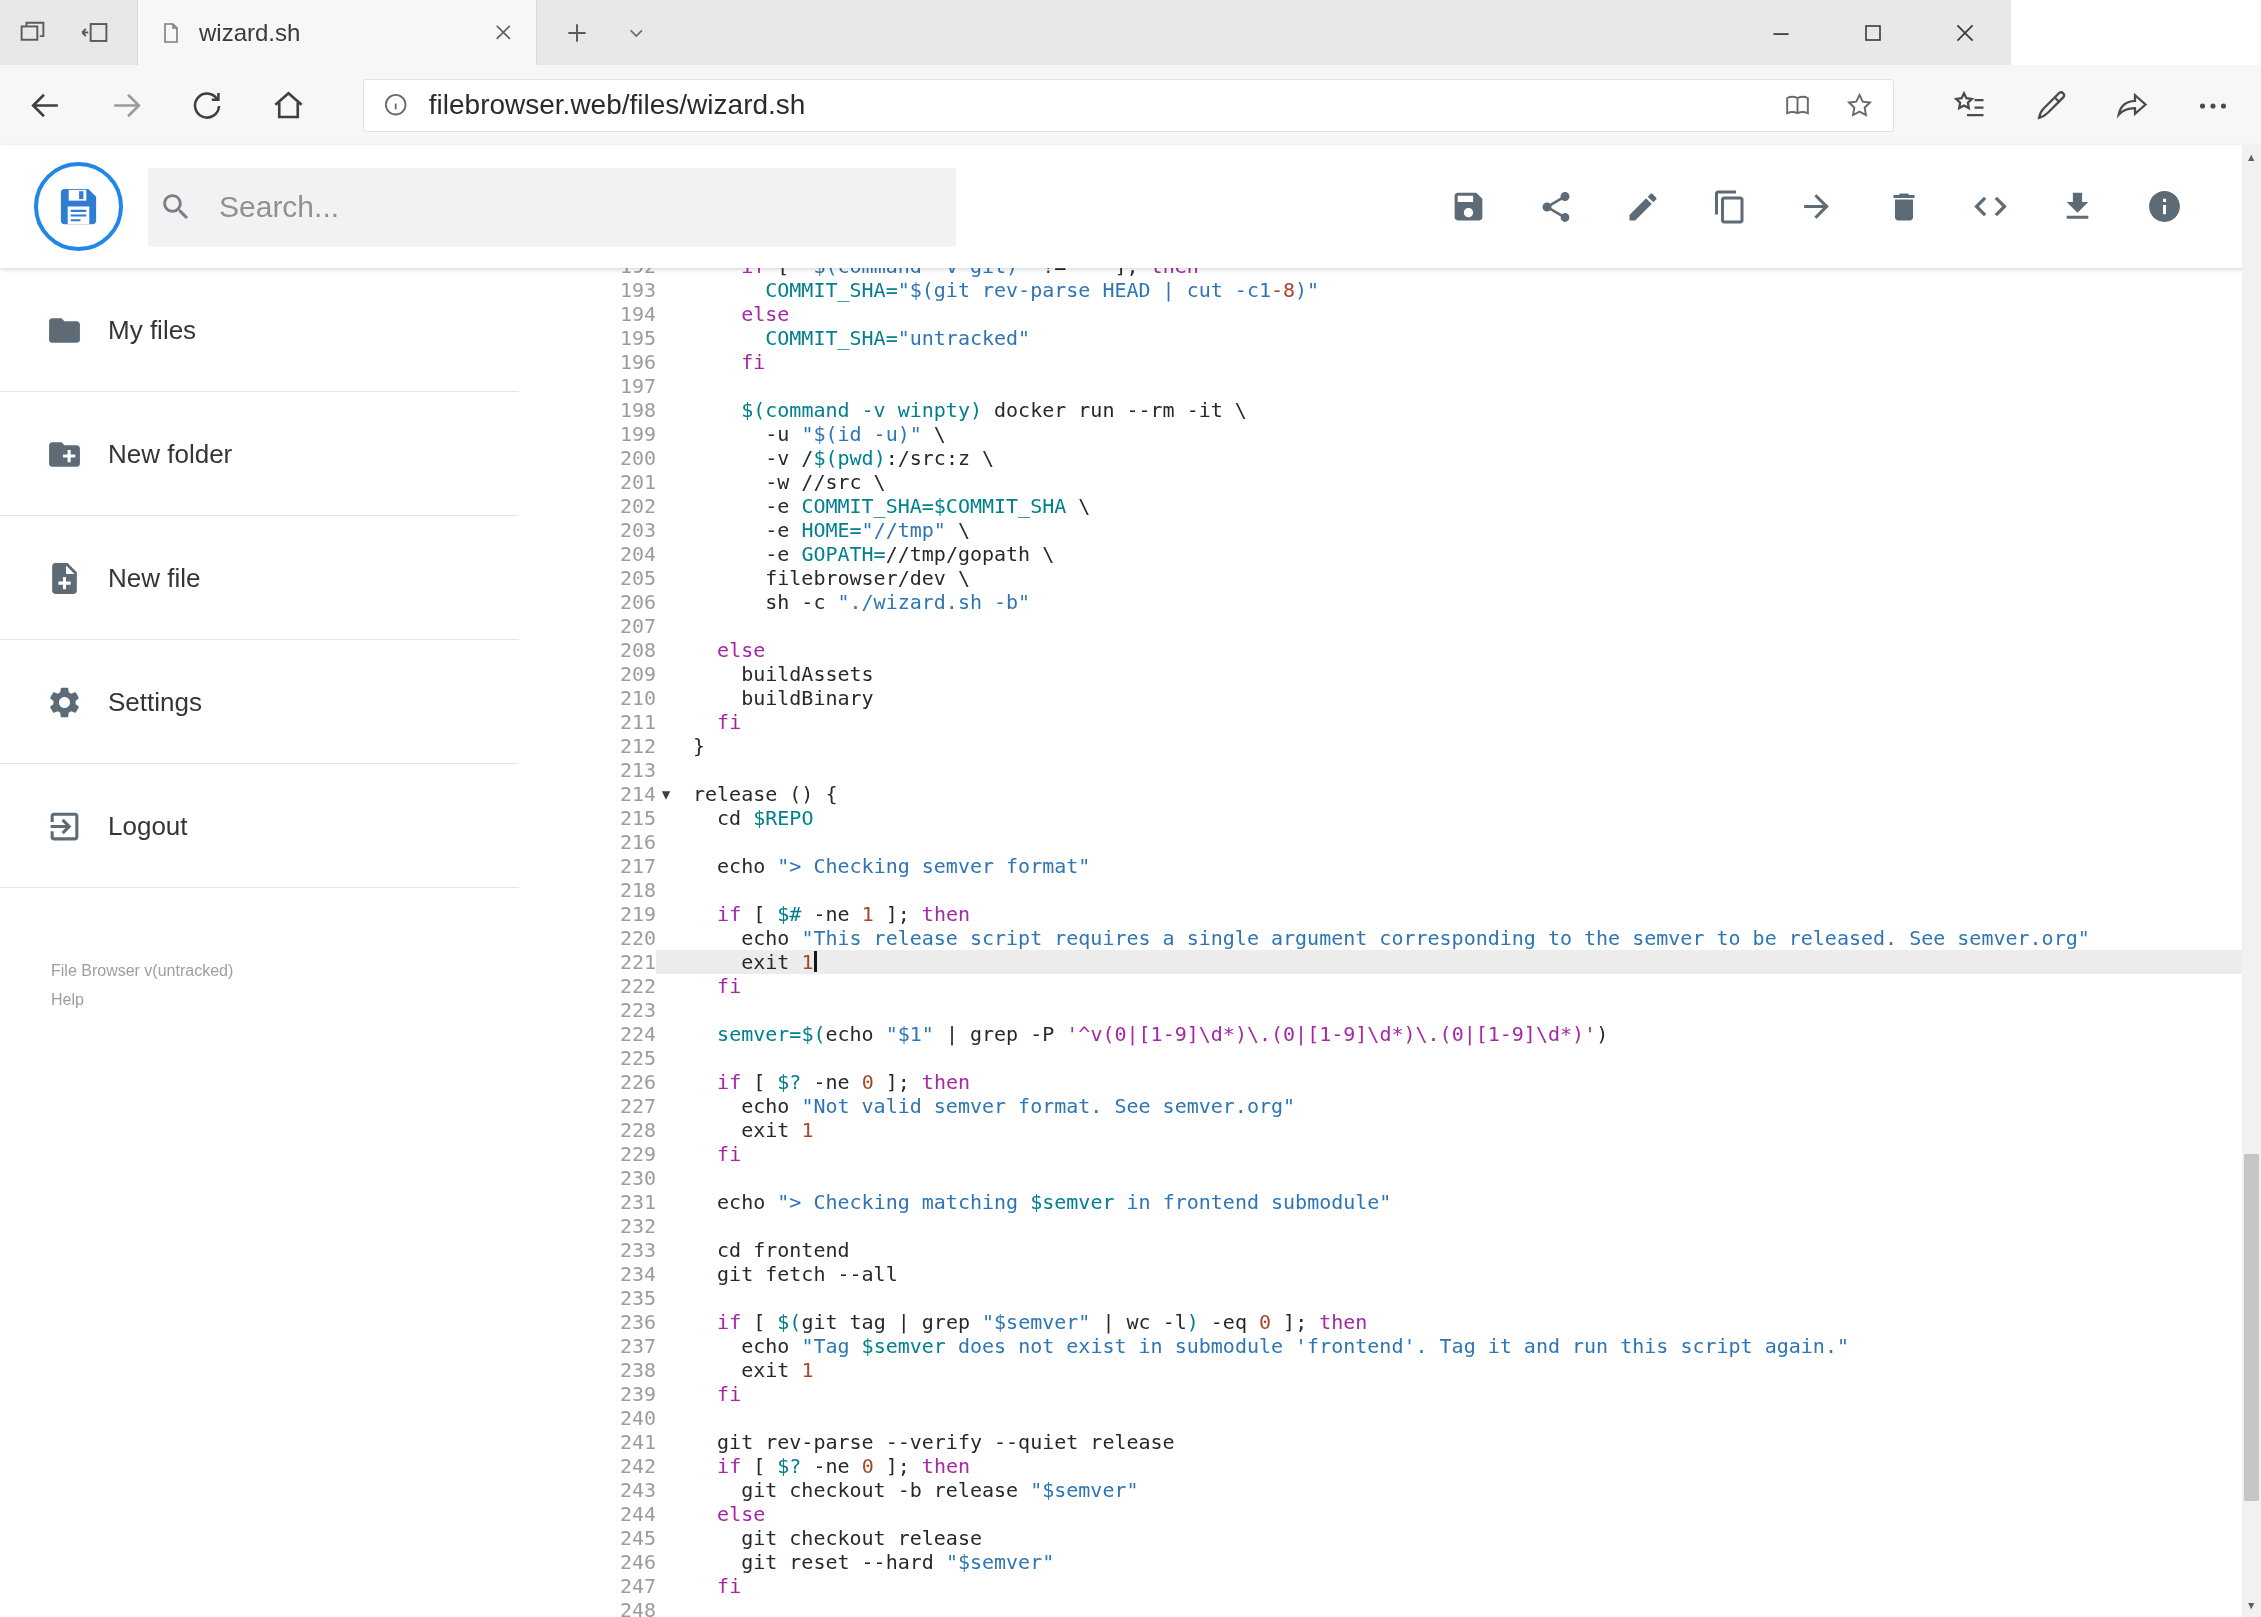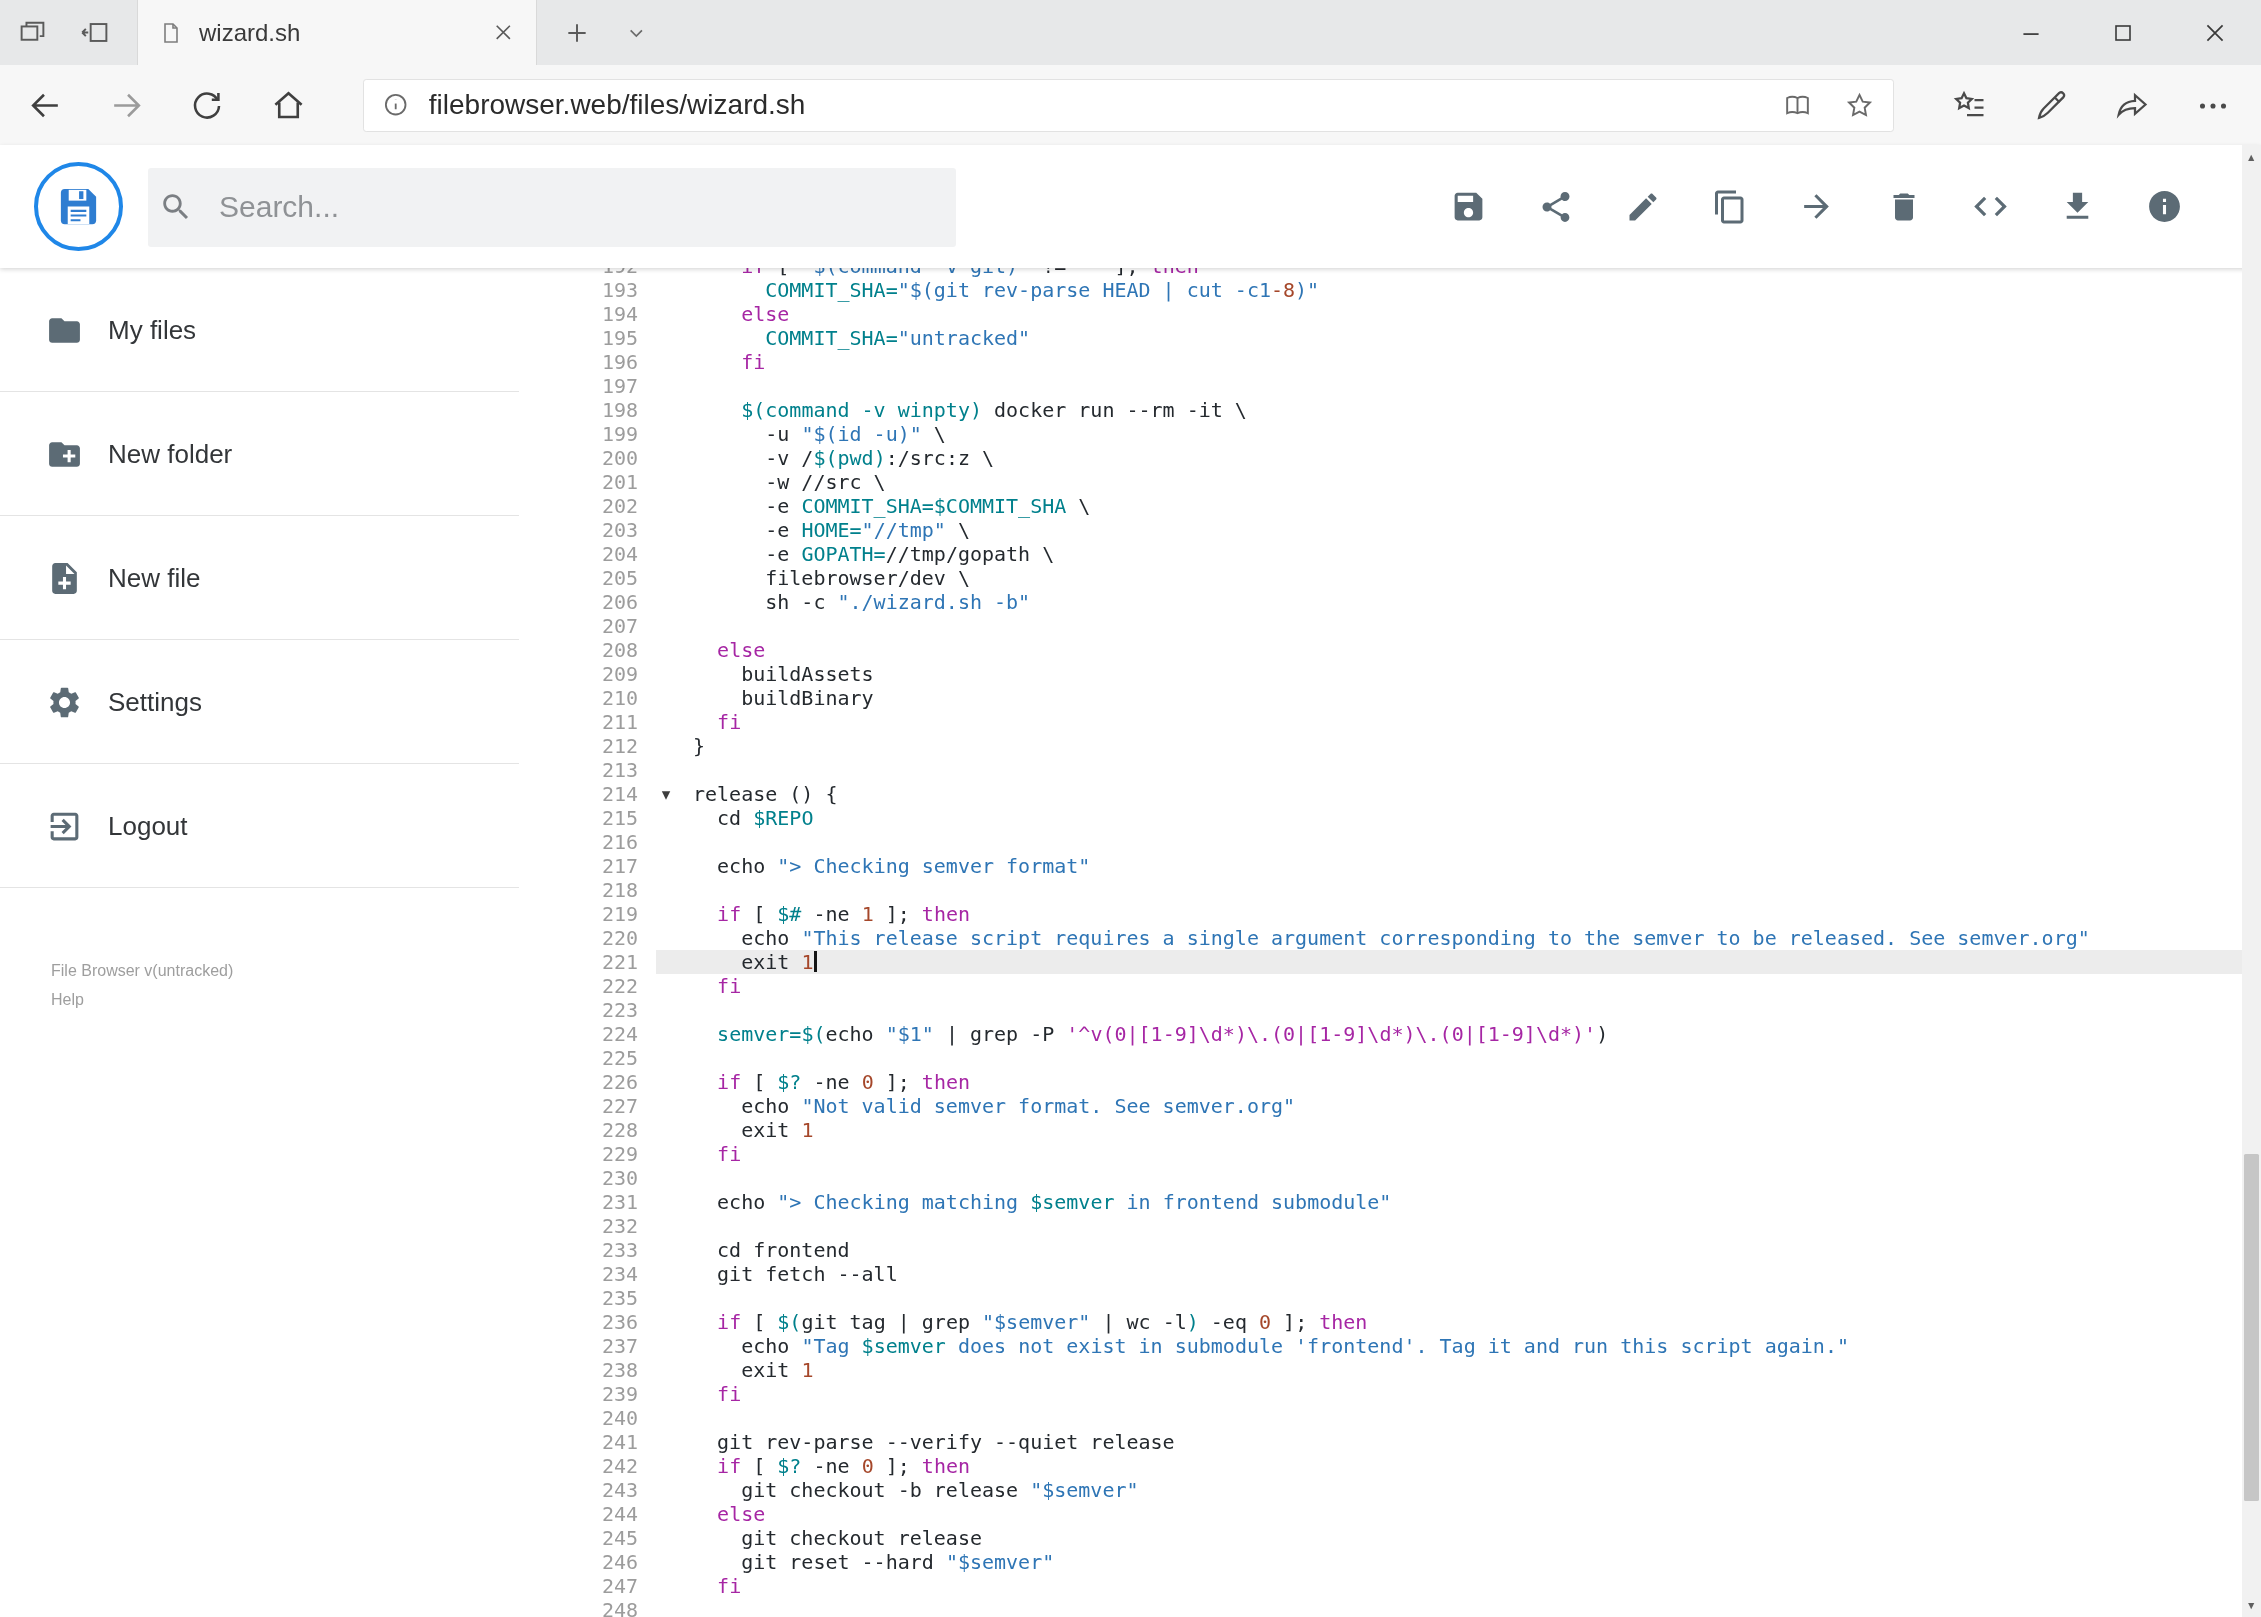--- a/index.html
+++ b/index.html
@@ -1,21 +1,21 @@
 <!DOCTYPE html>
 <html style="font-size:13px"><head>
 <meta charset="utf-8">
 <style>
   * { margin:0; padding:0; box-sizing:border-box; }
   html,body { width:2261px; height:1617px; overflow:hidden; background:#fff;
               font-family:"Liberation Sans", sans-serif; }
   #window { position:relative; width:2261px; height:1617px; background:#fff; }
 
   
-  .tabbar { position:absolute; left:0; top:0; width:2261px; height:65px; background:#e7e8e9; }
+  .tabbar { position:absolute; left:0; top:0; width:2011px; height:65px; background:#e7e8e9; }
   .tabbar-left { position:absolute; left:18px; top:0; height:65px; display:flex; align-items:center; gap:34px; }
   .chrome-ic { display:flex; align-items:center; justify-content:center; }
   .tab { position:absolute; left:137px; top:0; width:400px; height:65px; background:#f7f7f7;
          border-left:0.8px solid #d9d9d9; border-right:0.8px solid #d9d9d9;
          display:flex; align-items:center; padding:0 21px; }
   .tab-title { margin-left:16px; font-size:24px; color:#3a3a3a; flex:1; white-space:nowrap; overflow:hidden; }
   .tab-close { color:#5a5a5a; display:flex; }
   .newtab { position:absolute; left:546px; top:0; width:61px; height:65px; display:flex; align-items:center; justify-content:center; }
   .tab-chevron { position:absolute; left:610px; top:0; width:52px; height:65px; display:flex; align-items:center; justify-content:center; }
   .win-controls { position:absolute; right:0; top:0; height:65px; display:flex; }
@@ -54,21 +54,21 @@
   .sb-item::after { content:""; position:absolute; left:0; bottom:0; width:519px; height:0.8px; background:#e4e4e4; }
   .sb-label { margin-left:25px; font-size:26px; color:#333639; }
   .sb-footer { position:absolute; left:51px; top:688px; font-size:16px; color:#9e9e9e; line-height:29px; }
 
   
   .editor { position:absolute; left:584px; top:268px; right:19.4px; bottom:0; background:#fff; overflow:hidden; }
   .lines { margin-top:-14.5px; }
   .line { display:flex; height:24px; font-family:"DejaVu Sans Mono", monospace; font-size:20px; line-height:24px; }
   .line.active { background:#ececec; }
   .line.active .ln { background:#fff; }
-  .ln { width:72px; text-align:center; color:#9c9c9c; flex:none; }
+  .ln { width:72px; text-align:right; color:#9c9c9c; flex:none; }
   .fold { width:37px; flex:none; color:#3d3d3d; font-size:17px; padding-left:5.7px; font-family:"DejaVu Sans", sans-serif; }
   .codetext { flex:1; white-space:pre; }
   .cursor { display:inline-block; width:2.4px; height:21px; background:#151515; vertical-align:-3.2px; margin-left:0.8px; }
 
   
   .scrollbar { position:absolute; right:0; top:145px; width:19.4px; bottom:0; background:#f1f1f1; z-index:6; }
   .sc-arrow { position:absolute; left:0; width:19.4px; height:21px; display:flex; align-items:center; justify-content:center;
               font-size:10.5px; color:#5f5f5f; }
   .sc-thumb { position:absolute; left:2.4px; width:14.5px; top:1009px; height:347px; background:#c6c6c6; border-radius:1.6px; }
 

